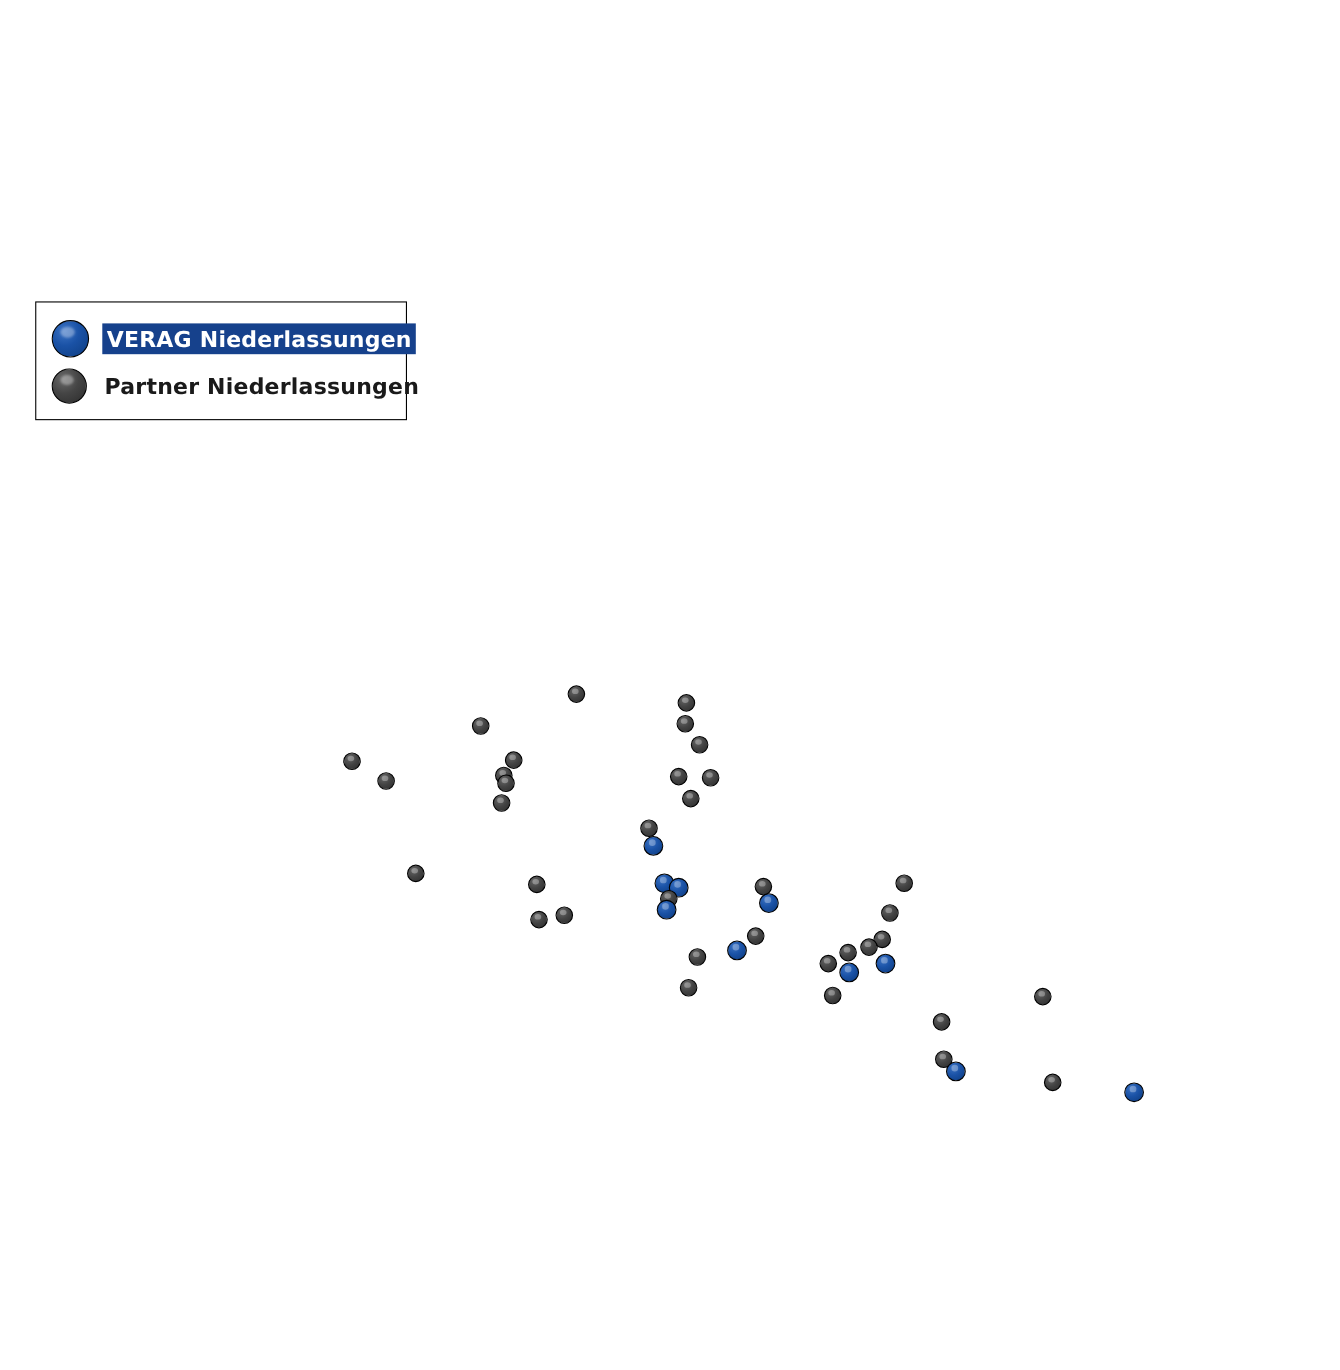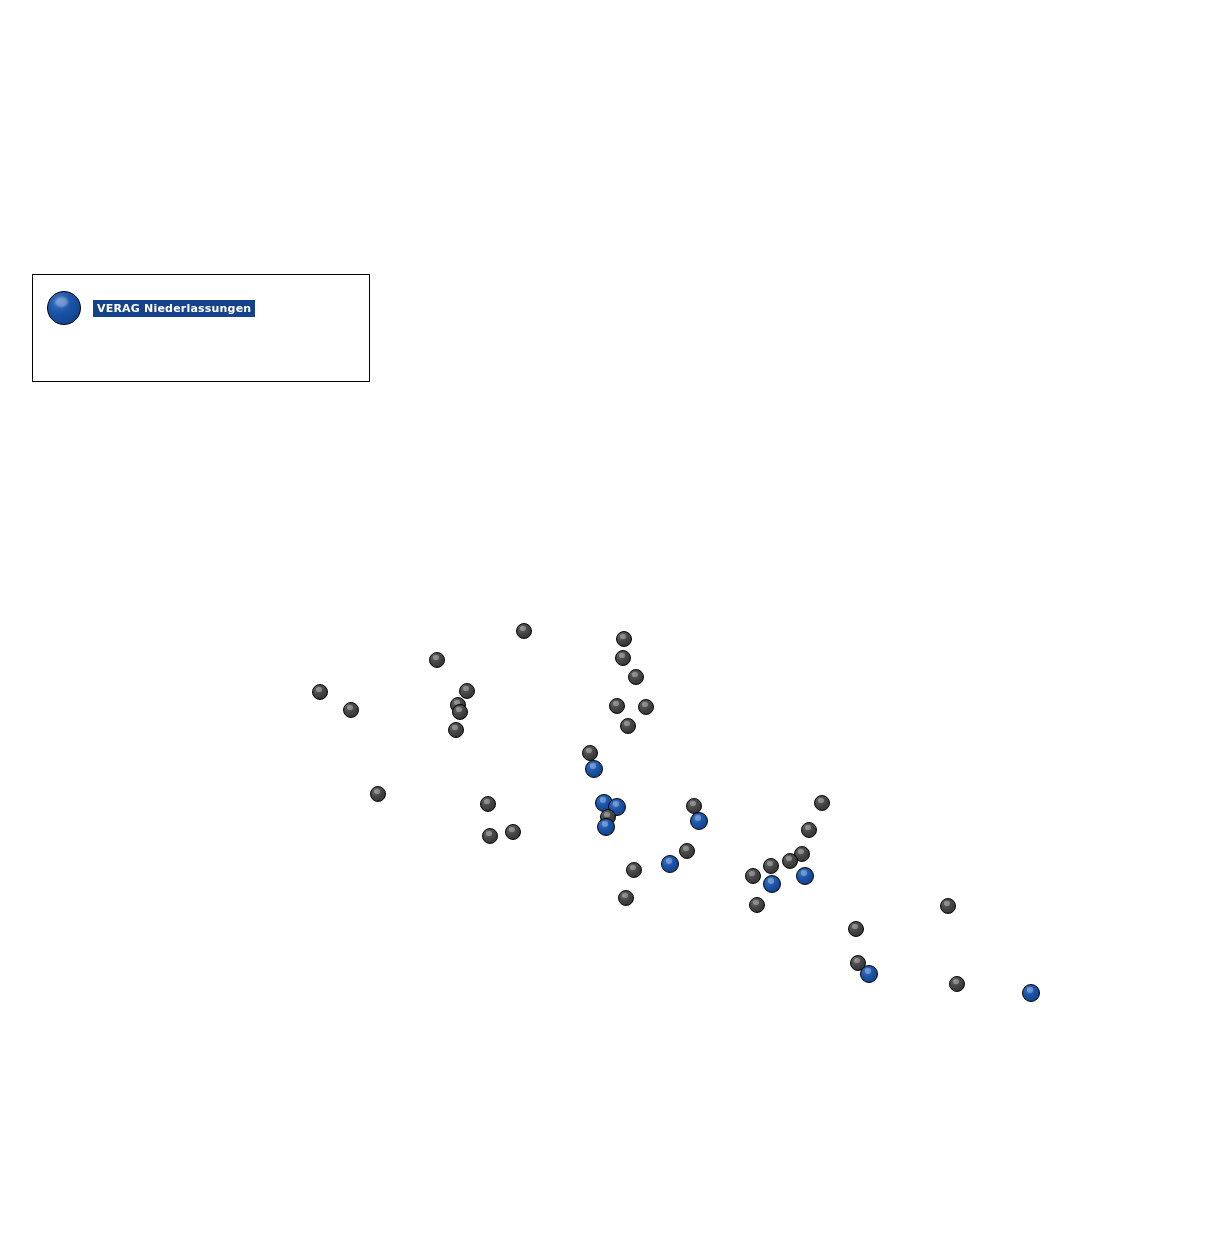--- a/index.html
+++ b/index.html
@@ -61,21 +61,21 @@
     width: 32px;
     height: 32px;
     background: radial-gradient(circle at 34% 28%, #3d74c4 0%, #1a52a6 42%, #0d3c80 100%);
   }
   .sw-partner {
     width: 30px;
     height: 30px;
     background: radial-gradient(circle at 34% 28%, #6a6a6a 0%, #454545 45%, #2c2c2c 100%);
   }
   .legend-label {
-    font-size: 11px;
+    font-size: 20px;
     font-weight: bold;
     letter-spacing: 0.2px;
     margin-left: 12px;
     padding: 2px 4px;
     white-space: nowrap;
     color: #1a1a1a;
   }
   .legend-label.selected {
     background: #16418c;
     color: #ffffff;
@@ -160,15 +160,19 @@
       <div class="pt pt-verag" style="width: 18px; height: 18px; left: 860px; top: 965px;"></div>
       <div class="pt pt-partner" style="width: 16px; height: 16px; left: 949px; top: 976px;"></div>
       <div class="pt pt-verag" style="width: 18px; height: 18px; left: 1022px; top: 984px;"></div>
     </div>
 
   <div id="legend">
     <div class="legend-row" id="legend-row-verag">
       <span class="legend-swatch sw-verag"></span>
       <span class="legend-label selected">VERAG Niederlassungen</span>
     </div>
+    <div class="legend-row" id="legend-row-partner">
+      <span class="legend-swatch sw-partner"></span>
+      <span class="legend-label">Partner Niederlassungen</span>
+    </div>
   </div>
 
 </div>
 
 </body></html>

